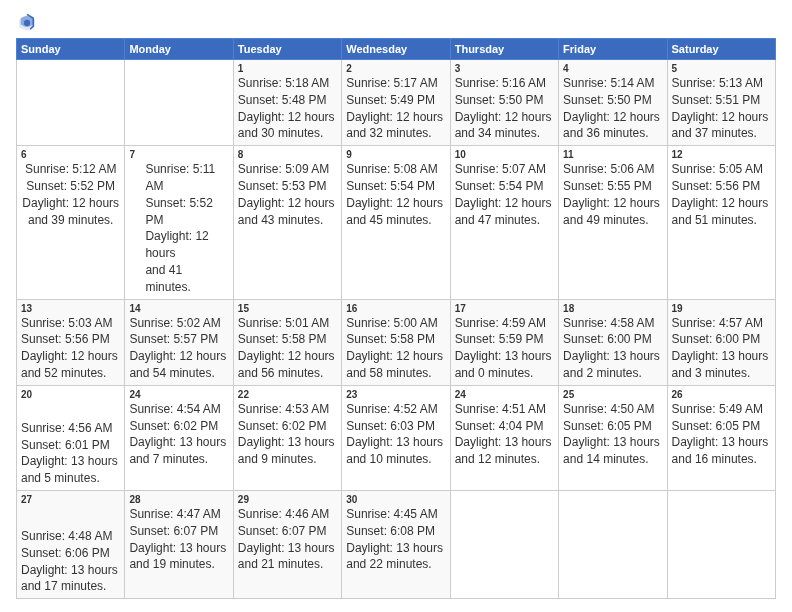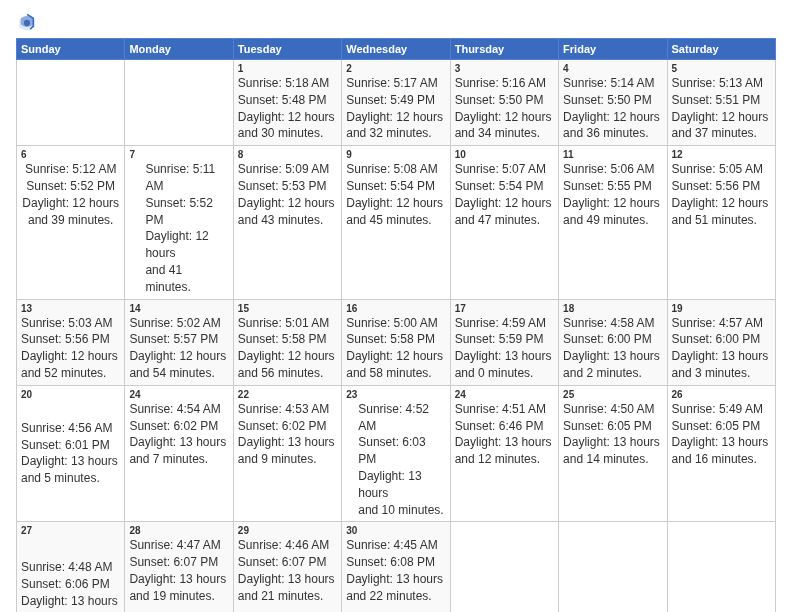--- a/index.html
+++ b/index.html
@@ -295,29 +295,29 @@
           </td>
           <td>
             <span class="day-num">22</span>
             <div class="day-info" style="white-space: pre-line;">Sunrise: 4:53 AM
 Sunset: 6:02 PM
 Daylight: 13 hours
 and 9 minutes.</div>
           </td>
           <td>
             <span class="day-num">23</span>
-            <div class="day-info" style="white-space: pre-line; margin-left: 12px;">Sunrise: 4:52 AM
+            <div class="day-info" style="white-space: pre-line;">Sunrise: 4:52 AM
 Sunset: 6:03 PM
 Daylight: 13 hours
 and 10 minutes.</div>
           </td>
           <td>
             <span class="day-num">24</span>
             <div class="day-info" style="white-space: pre-line;">Sunrise: 4:51 AM
-Sunset: 6:46 PM
+Sunset: 4:04 PM
 Daylight: 13 hours
 and 12 minutes.</div>
           </td>
           <td>
             <span class="day-num">25</span>
             <div class="day-info" style="white-space: pre-line;">Sunrise: 4:50 AM
 Sunset: 6:05 PM
 Daylight: 13 hours
 and 14 minutes.</div>
           </td>

